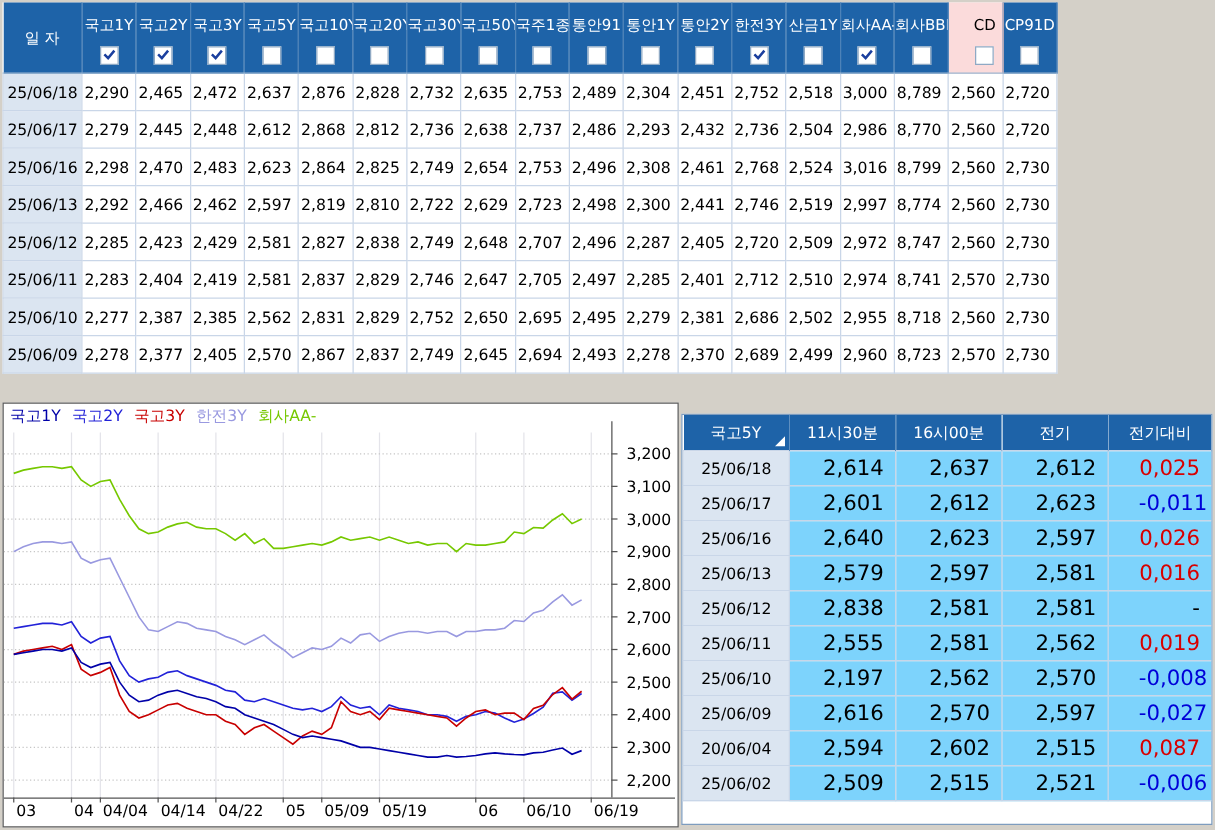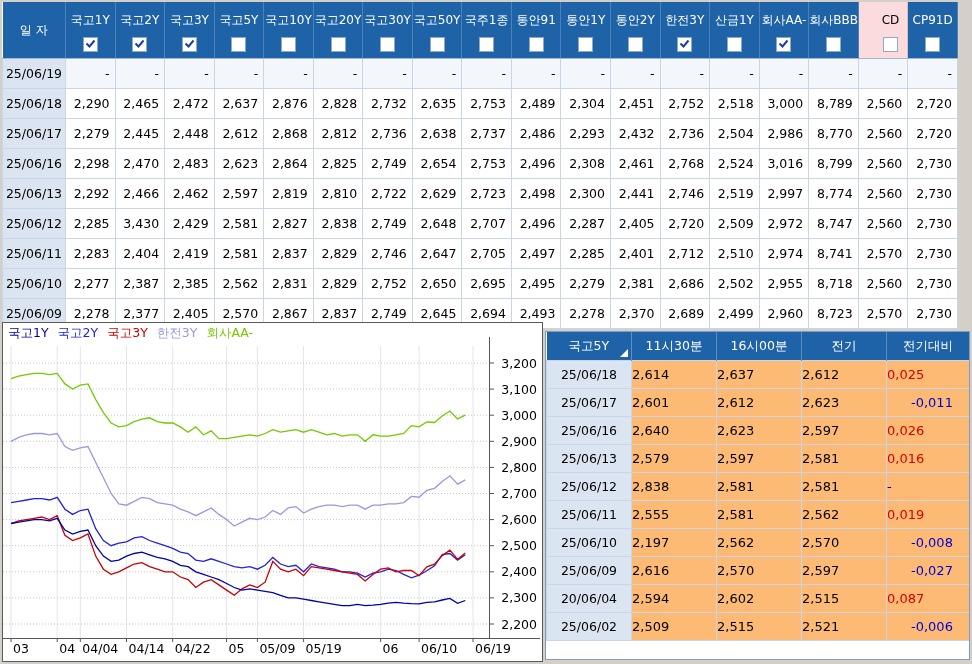--- a/index.html
+++ b/index.html
@@ -4,21 +4,21 @@
 <style>
   html,body{margin:0;padding:0;}
   body{
     width:972px;height:664px;position:relative;overflow:hidden;
     background:#d4d0c8;
     font-family:"DejaVu Sans","Liberation Sans",sans-serif;
     -webkit-font-smoothing:none;
   }
   
   .top-table{
-    position:absolute;left:2px;top:2px;width:956px;
+    position:absolute;left:2px;top:2px;width:844px;
     border-collapse:collapse;table-layout:fixed;background:#fff;
   }
   .top-table th{
     background:#1e63a8;color:#fff;font-size:12px;font-weight:normal;
     height:56px;padding:0;vertical-align:middle;
     border-right:1px solid #4d82b8;border-bottom:1px solid #9db8d2;
   }
   .top-table th.pink{background:#fbdbdb;color:#000;border-right:1px solid #e0bcbc;padding-left:15px;}
   .top-table th .hlabel{height:28px;line-height:32px;text-align:center;overflow:hidden;white-space:nowrap;}
   .top-table th .hcheck{height:24px;display:flex;align-items:center;justify-content:center;}
@@ -46,22 +46,22 @@
     background:#fff;border:1px solid #7e9cbe;overflow:hidden;box-sizing:border-box;
   }
   .detail-table{width:100%;border-collapse:collapse;table-layout:fixed;}
   .detail-table th{
     background:#1e63a8;color:#fff;font-weight:normal;font-size:12.5px;height:28px;
     border-right:1px solid #5e8fc0;position:relative;padding:0;text-align:center;
   }
   .sort-tri{position:absolute;right:3px;bottom:3px;width:0;height:0;
     border-left:8px solid transparent;border-bottom:8px solid #fff;}
   .detail-table td{
-    font-size:13px;height:27px;border:1px solid #c9d6e8;color:#000;
-    text-align:left;padding:0 9px 0 0;background:#fdba74;white-space:nowrap;
+    font-size:17px;height:27px;border:1px solid #c9d6e8;color:#000;
+    text-align:right;padding:0 9px 0 0;background:#7dd3fc;white-space:nowrap;
   }
   .detail-table td.date{background:#dbe5f1;text-align:center;padding:0;font-size:12.5px;}
   .detail-table td.up{color:#d80000;}
   .detail-table td.down{color:#0000d8;padding-left:24px;}
   .detail-table td.flat{color:#000;}
 </style>
 </head>
 <body>
 
 <div class="screen">
@@ -217,41 +217,20 @@
           </th>
           <th>
             <div class="hlabel">CP91D</div>
             <div class="hcheck">
               <span class="cbx"></span>
             </div>
           </th>
         </tr>
     </thead>
     <tbody id="top-body">
-        <tr class="today">
-          <td class="date">25/06/19</td>
-          <td>-</td>
-          <td>-</td>
-          <td>-</td>
-          <td>-</td>
-          <td>-</td>
-          <td>-</td>
-          <td>-</td>
-          <td>-</td>
-          <td>-</td>
-          <td>-</td>
-          <td>-</td>
-          <td>-</td>
-          <td>-</td>
-          <td>-</td>
-          <td>-</td>
-          <td>-</td>
-          <td>-</td>
-          <td>-</td>
-        </tr>
         <tr>
           <td class="date">25/06/18</td>
           <td>2,290</td>
           <td>2,465</td>
           <td>2,472</td>
           <td>2,637</td>
           <td>2,876</td>
           <td>2,828</td>
           <td>2,732</td>
           <td>2,635</td>
@@ -325,21 +304,21 @@
           <td>2,746</td>
           <td>2,519</td>
           <td>2,997</td>
           <td>8,774</td>
           <td>2,560</td>
           <td>2,730</td>
         </tr>
         <tr>
           <td class="date">25/06/12</td>
           <td>2,285</td>
-          <td>3,430</td>
+          <td>2,423</td>
           <td>2,429</td>
           <td>2,581</td>
           <td>2,827</td>
           <td>2,838</td>
           <td>2,749</td>
           <td>2,648</td>
           <td>2,707</td>
           <td>2,496</td>
           <td>2,287</td>
           <td>2,405</td>

